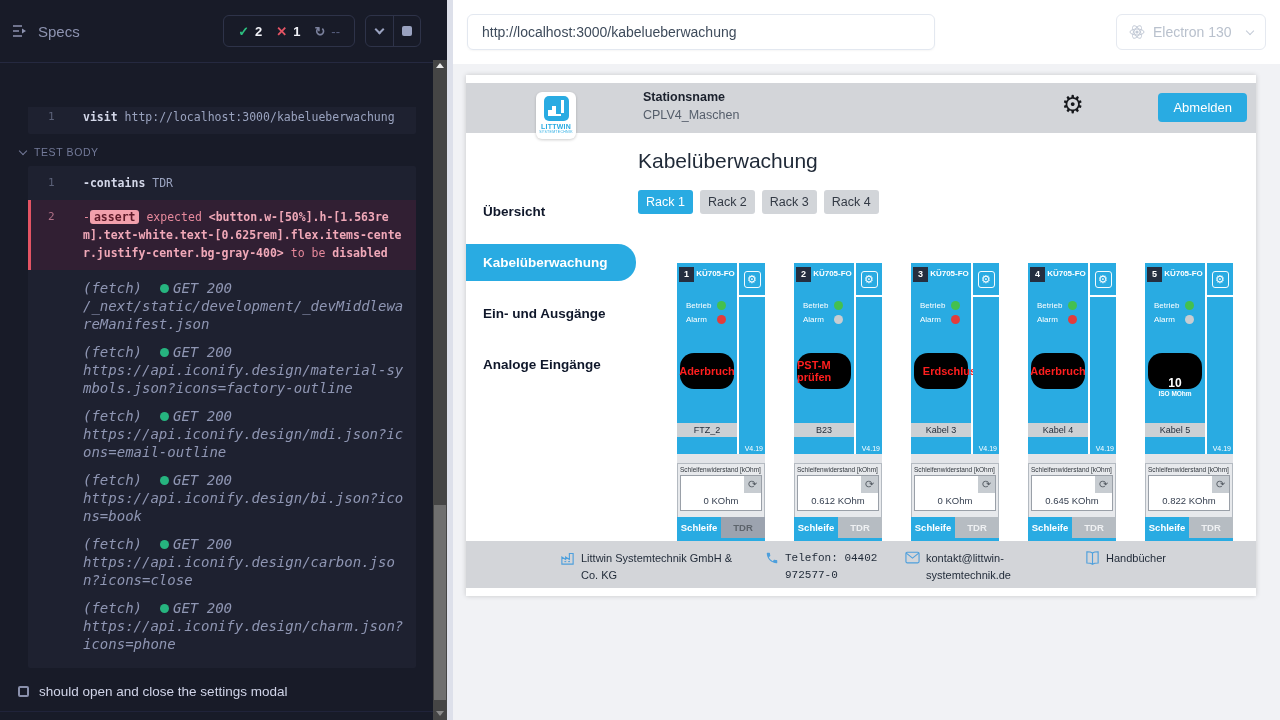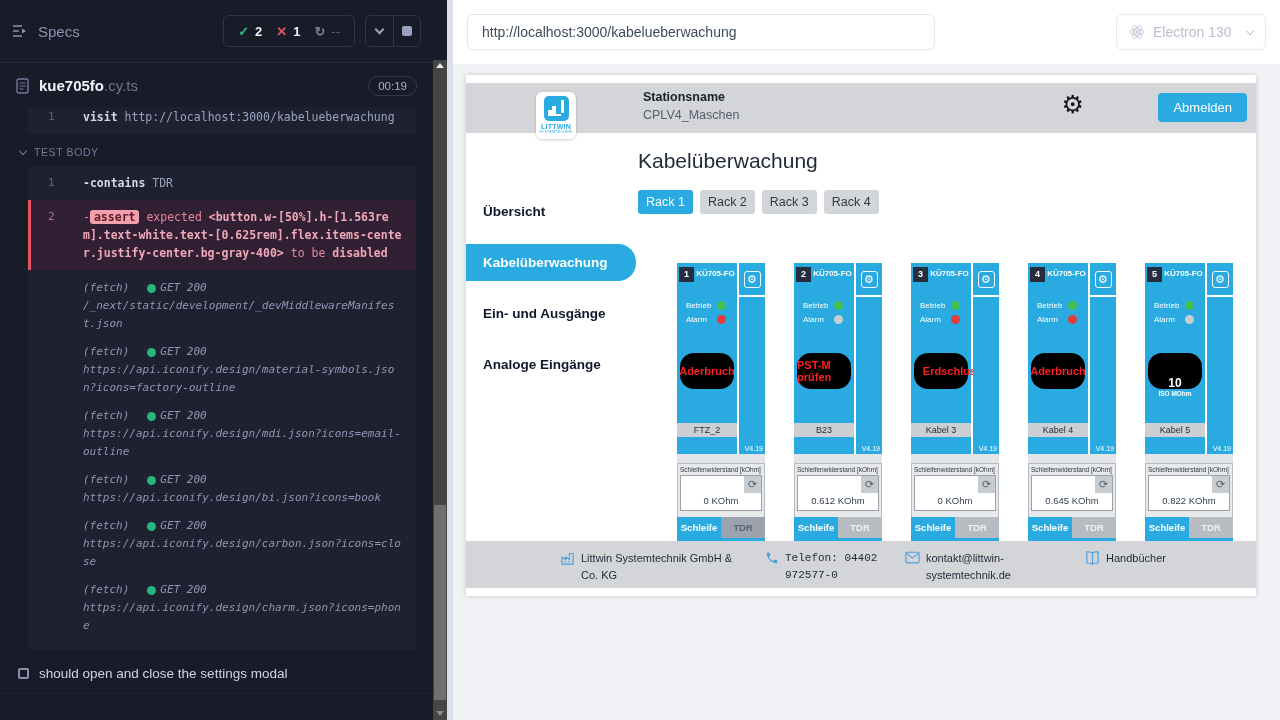--- a/index.html
+++ b/index.html
@@ -48,21 +48,21 @@
   .tb-chev { width:6px; height:6px; border-right:1.5px solid #737a99; border-bottom:1.5px solid #737a99;
              transform:rotate(45deg); margin-top:-3px; }
   .body-block { padding:4px 0 10px 0; }
   .cmd-row.failed { background:#311f33; border-left:3px solid #e45464; margin:4px 0;
                     padding-left:52px; color:#e7899c; }
   .cmd-row.failed .cmd-num { color:#b07087; left:17px; top:8px; }
   .cmd-row.failed { padding-top:8px; padding-bottom:8px; }
   .assert-badge { background:#f2a0ac; color:#5c1a28; font-weight:bold; border-radius:3px;
                   padding:0 4px; }
   .assert-strong { font-weight:bold; color:#f0a8b8; word-break:break-all; }
-  .fetch-row { padding:5px 10px 5px 55px; font-style:italic; color:#8f96b3; font-size:11px;
+  .fetch-row { padding:5px 10px 5px 55px; font-style:italic; color:#8f96b3; font-size:14px;
                line-height:18px; cursor:pointer; }
   .fetch-line1 { display:flex; align-items:center; gap:4px; }
   .fetch-dot { width:9px; height:9px; border-radius:50%; background:#26b47f; display:inline-block;
                margin-left:14px; }
   .fetch-url { word-break:break-all; }
   .next-test { display:flex; align-items:center; gap:10px; margin:16px 0 0 18px;
                font-family:"Liberation Sans",sans-serif; font-size:13.5px; color:#d0d4e8; cursor:pointer; }
   .next-ic { width:11px; height:11px; border:2px solid #8a90ac; border-radius:2px; flex:0 0 auto; }
   .bottom-div { margin-top:12px; border-top:1px solid #20233a; }
 
@@ -215,28 +215,20 @@
       <div class="ctrl-box">
         <div class="ctrl-btn">
             <span class="chev"></span>
           </div>
         <div class="ctrl-btn">
             <span class="stop-sq"></span>
           </div>
       </div>
     </div>
 
-    <div class="spec-row">
-      <svg width="13" height="16" viewBox="0 0 13 16">
-        <rect x="1" y="1" width="11" height="14" rx="1.5" fill="none" stroke="#737a99" stroke-width="1.4"></rect>
-        <path d="M3.5 5h6M3.5 8h6M3.5 11h4" stroke="#737a99" stroke-width="1.2"></path>
-      </svg>
-      <span class="spec-name"><span>kue705fo</span><span class="spec-ext">.cy.ts</span></span>
-      <span class="spec-time">00:19</span>
-    </div>
 
     <div class="rep-scroll">
       <div class="cmd-block visit-block">
         <div class="cmd-row">
           <span class="cmd-num">1</span>
           <span class="cmd-name">visit</span>
           <span class="cmd-arg">http://localhost:3000/kabelueberwachung</span>
         </div>
       </div>
 

